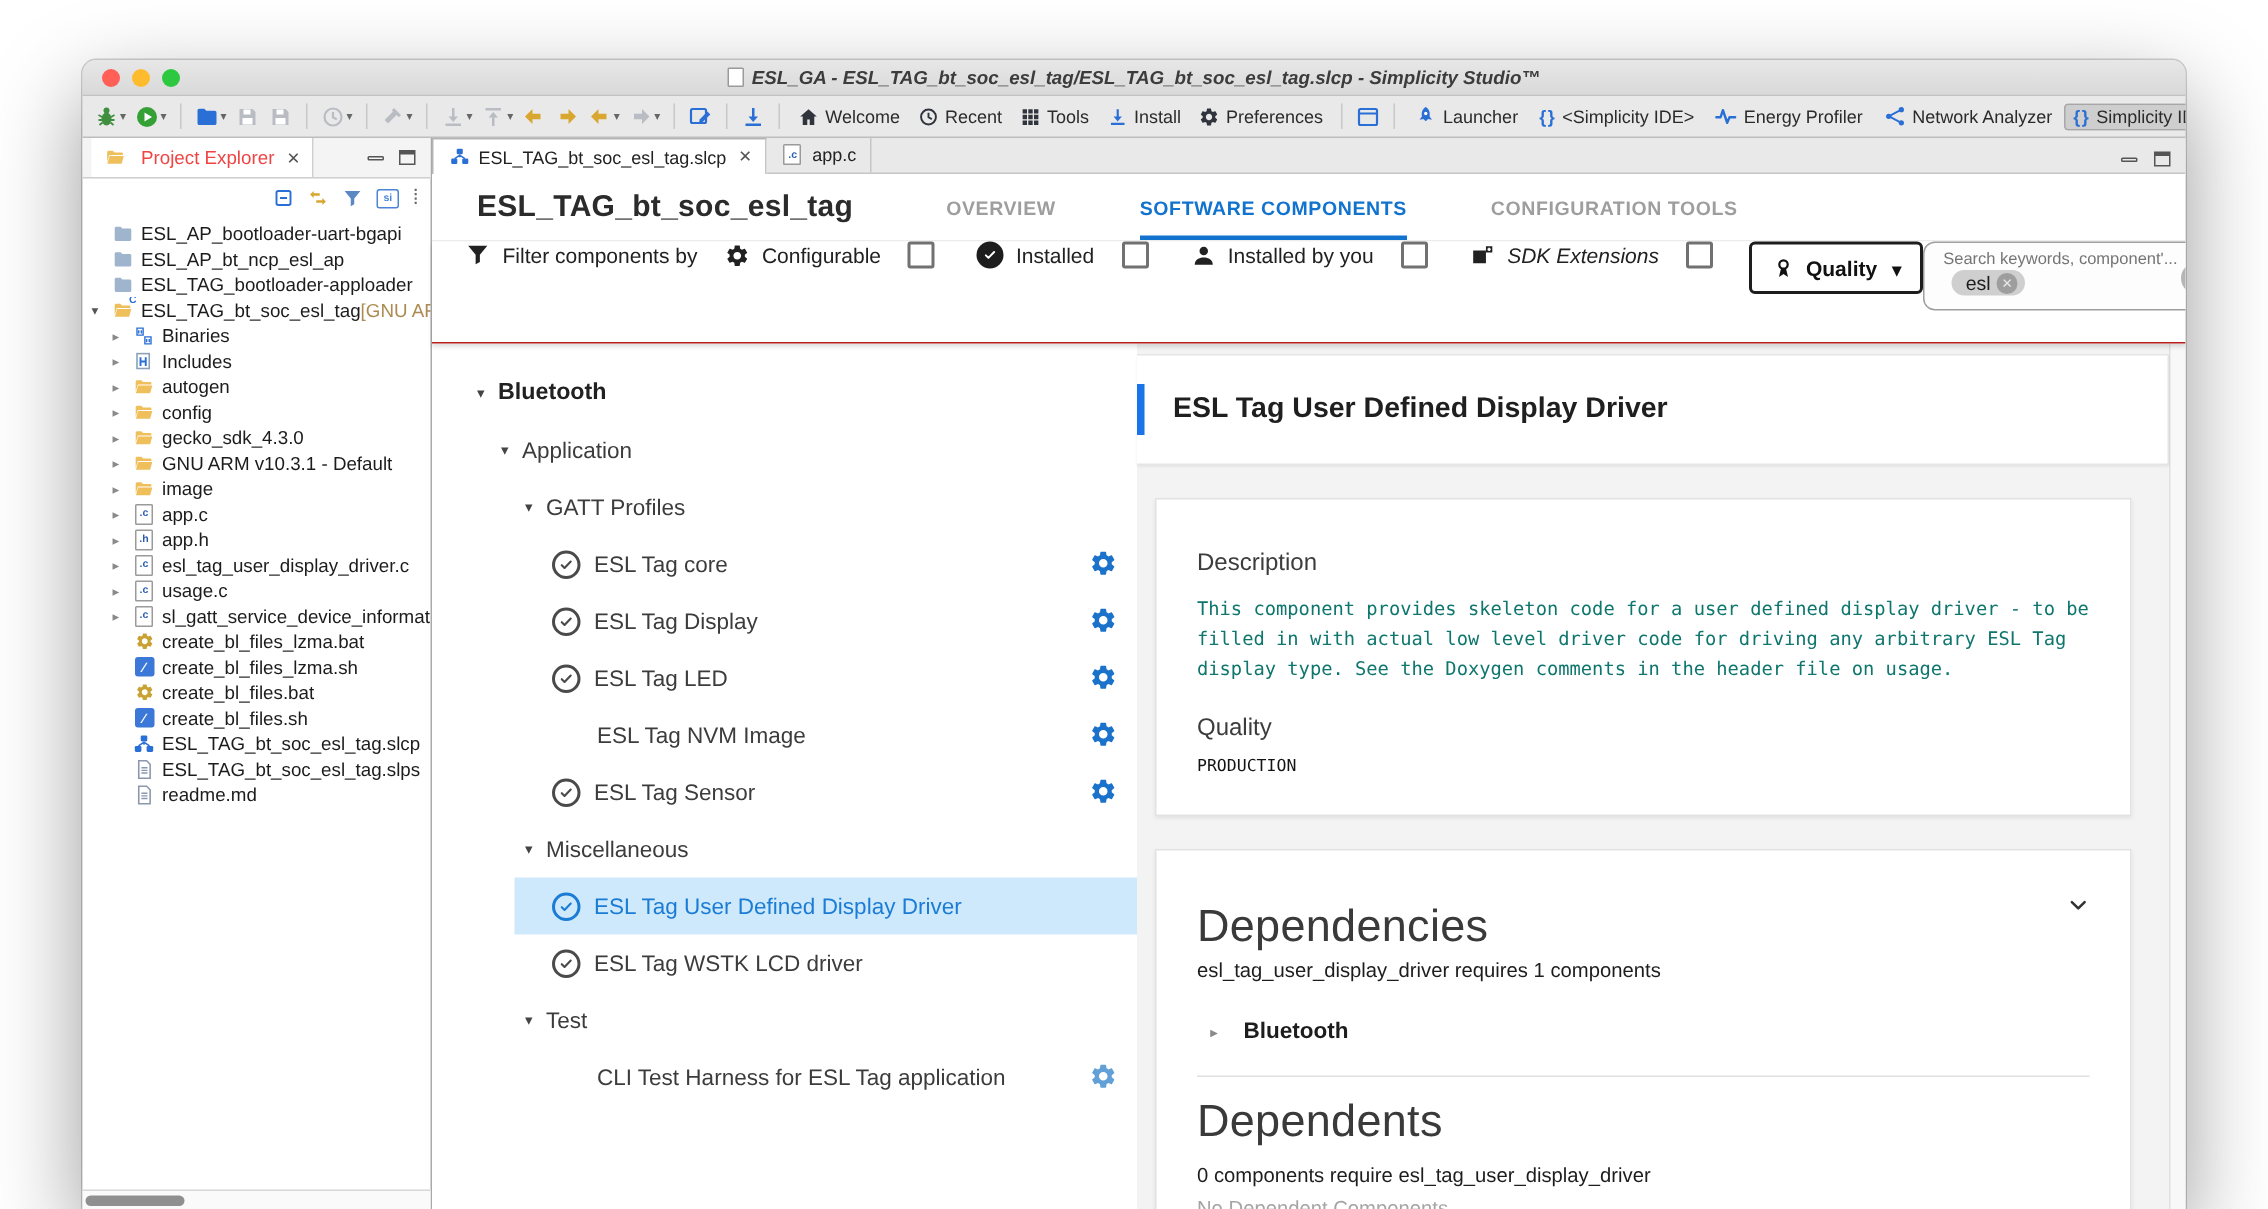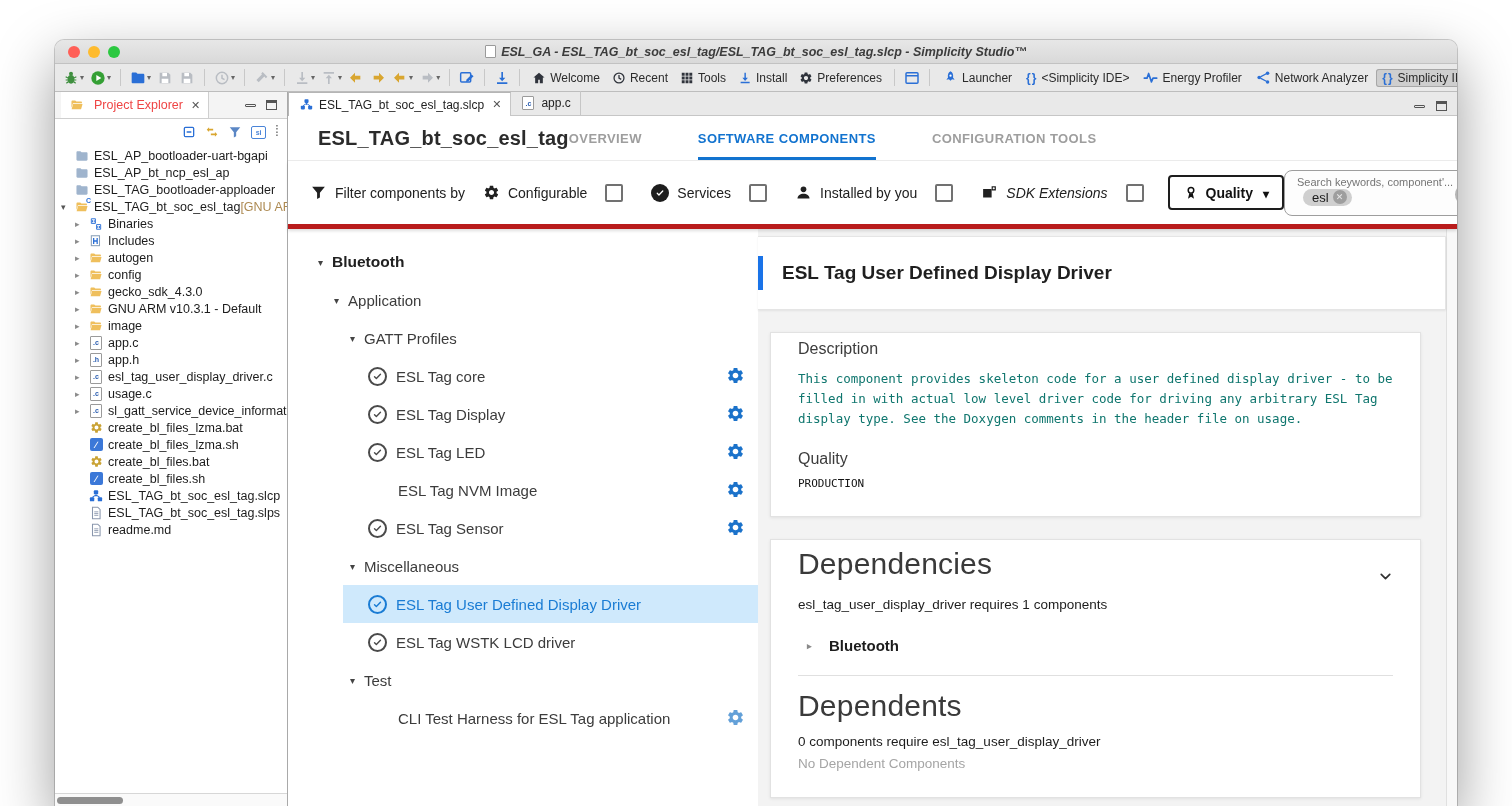--- a/index.html
+++ b/index.html
@@ -89,29 +89,29 @@
   .etab { height:24px; display:flex; align-items:center; gap:5px; padding:0 9px; font-size:12px; color:#222;
           border-right:1px solid #c6c6c6; }
   .etab.active { background:#fff; border-top:1px solid #b5b5b5; border-left:1px solid #b5b5b5; margin-bottom:-1px; }
   .etab .fi { margin-right:0; }
   .ewin { margin-left:auto; display:flex; gap:11px; align-items:center; padding:0 10px 4px 0; }
 
   
   .ehead { height:45px; background:#fff; display:flex; align-items:center; padding-left:30px; position:relative; flex:none;
            border-bottom:1px solid #ececec; }
   .ptitle { font-size:20px; font-weight:bold; color:#2b2b2b; letter-spacing:.2px; }
-  .ptabs { display:flex; gap:56px; height:100%; align-items:center;justify-content:center; }
+  .ptabs { display:flex; gap:56px; margin-left:62px; height:100%; align-items:center;justify-content:center; }
   .ptab { font-size:13px; font-weight:bold; letter-spacing:.4px; color:#9e9e9e; height:100%;
           display:flex; align-items:center; position:relative; }
   .ptab.active { color:#1273cf; }
   .ptab.active::after { content:""; position:absolute; left:0; right:0; bottom:0; height:3px; background:#1273cf; }
 
   
-  .efilter { height:68px; background:#fff; display:flex; align-items:center; padding:0 18px 0 22px;
-             border-bottom:5px solid #b91c1c; box-shadow:0 2px 3px rgba(0,0,0,.13); position:relative; z-index:2; flex:none;}
+  .efilter { height:68px; background:#fff; display:flex; align-items:flex-start; padding:0 18px 0 22px;
+             border-bottom:1px solid #b91c1c; box-shadow:0 2px 3px rgba(0,0,0,.13); position:relative; z-index:2; flex:none;}
   .fitem { display:flex; align-items:center; gap:8px; font-size:14px; color:#212121; white-space:nowrap; }
   .fitem .svgi { width:17px; height:17px; color:#212121; }
   .cb { width:18px; height:18px; border:2px solid #717171; border-radius:2px; background:#fff; margin-left:10px; }
   .gap28 { margin-left:28px; } .gap18 { margin-left:18px; }
   .italic { font-style:italic; }
   .qbtn { display:flex; align-items:center; gap:7px; border:2px solid #1d1d1d; border-radius:4px;
           height:35px; padding:0 13px; font-size:14px; font-weight:bold; color:#111; margin-left:24px; background:#fff;}
   .qbtn .svgi { width:16px; height:16px; }
   .qdd::after { content:"▾"; font-size:12px; margin-left:3px; }
   .search { margin-left:auto; width:206px; height:46px; background:#fdfdfd; border:1px solid #9e9e9e;
@@ -149,30 +149,30 @@
 
   .cdetails { flex:1; background:#f3f3f3; display:flex; min-width:0; }
   .cards { flex:1; min-width:0; }
   .vtrack { width:11px; background:#f8f8f8; border-left:1px solid #e0e0e0; flex:none; }
 
   .tcard { margin-top:7px; background:#fff; border:1px solid #e5e5e5; border-left:none; position:relative;
            padding:25px 20px 25px 24px; box-shadow:0 1px 2px rgba(0,0,0,.07); }
   .accent { position:absolute; left:0; top:50%; transform:translateY(-50%); width:5px; height:34px; background:#1a73e8; }
   .ctitle { font-size:19px; font-weight:bold; color:#1f1f1f; }
 
-  .card { margin:22px 25px 0 12px; background:#fff; border:1px solid #e2e2e2; padding:7px 27px 26px;
+  .card { margin:22px 25px 0 12px; background:#fff; border:1px solid #e2e2e2; padding:34px 27px 26px;
           box-shadow:0 1px 3px rgba(0,0,0,.08); position:relative; }
   .h16 { font-size:16px; color:#3c3c3c; }
   .mono { font-family:"DejaVu Sans Mono", monospace; font-size:12.5px; line-height:20px; color:#0f766e;
           margin-top:11px; max-width:640px; }
   .quality-h { margin-top:21px; }
   .prod { font-family:"DejaVu Sans Mono", monospace; font-size:11px; color:#131313; margin-top:9px; }
 
   .bigh { font-size:30px; font-weight:400; color:#3a3a3a; letter-spacing:.2px; }
-  .depsum { font-size:13.5px; color:#1d1d1d; margin-top:16px; }
+  .depsum { font-size:13.5px; color:#1d1d1d; margin-top:4px; }
   .depchev { position:absolute; right:26px; top:28px; color:#333; }
   .depchev .svgi { width:17px; height:17px; }
   .deprow { display:flex; align-items:center; gap:9px; margin:25px 0 0 9px; font-size:15px; font-weight:bold; color:#1d1d1d; }
   .deprow .echev.r::before { color:#8a8a8a; }
   .divider { height:1px; background:#e0e0e0; margin:21px 0 13px; }
   .depsub { font-size:13.5px; color:#1d1d1d; margin-top:11px; }
   .depempty { font-size:13.5px; color:#a5a5a5; margin-top:7px; }
 </style>
 </head>
 <body>
@@ -747,21 +747,21 @@
             </svg>
           <span>Configurable</span>
           <span class="cb"></span>
         </span>
         <span class="fitem gap28">
           <span style="width:18px;height:18px;border-radius:50%;background:#1d1d1d;display:flex;align-items:center;justify-content:center">
               <svg class="svgi" style="width:12px;height:12px;color:#fff">
                 <use href="#i-check"></use>
               </svg>
             </span>
-          <span>Services</span>
+          <span>Installed</span>
           <span class="cb"></span>
         </span>
         <span class="fitem gap28">
           <svg class="svgi">
               <use href="#i-person"></use>
             </svg>
           <span>Installed by you</span>
           <span class="cb"></span>
         </span>
         <span class="fitem gap28">

